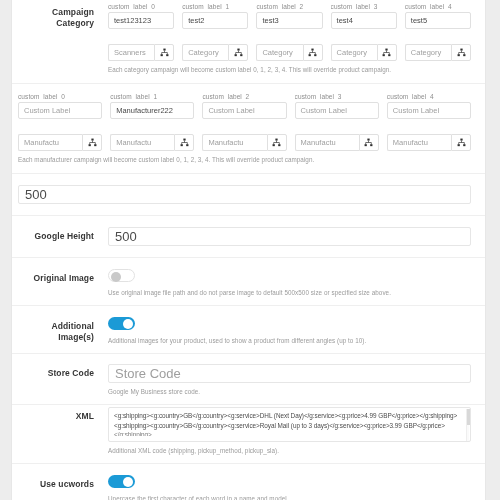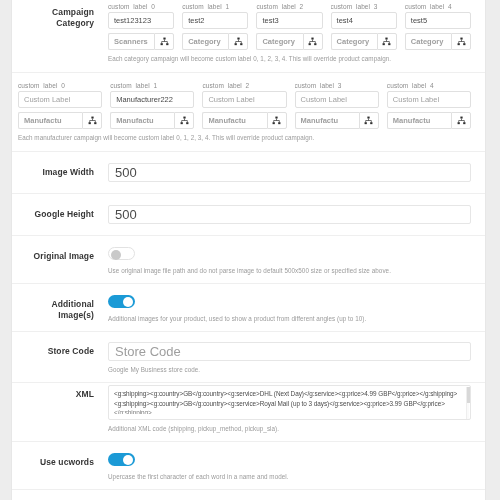--- a/index.html
+++ b/index.html
@@ -77,22 +77,21 @@
     color: #4a4a4a;
     padding: 0 5px;
     line-height: 15px;
     white-space: nowrap;
     overflow: hidden;
     display: block;
   }
   .inp.ph { color: #9f9f9f; }
   .cl-second {
     display: flex;
-    margin-top: 4px;
-    font-weight: bold;
+    margin-top: 15px;
   }
   .cl-second .inp {
     border-top-right-radius: 0;
     border-bottom-right-radius: 0;
     border-right: none;
   }
   .pickbtn {
     flex: 0 0 20px;
     height: 17px;
     border: 1px solid #e0e0e0;
@@ -376,21 +375,20 @@
               </div>
             </div>
           </div>
 
         </div>
         <div class="helper">Each manufacturer campaign will become custom label 0, 1, 2, 3, 4. This will override product campaign.</div>
       </div>
     </div>
 
     <div class="row" style="padding-top:11px;padding-bottom:11px;">
-      <div class="label">Image Width</div>
       <div class="control">
         <div class="wide">500</div>
       </div>
     </div>
 
     <div class="row" style="padding-top:11px;padding-bottom:11px;">
       <div class="label">Google Height</div>
       <div class="control">
         <div class="wide">500</div>
       </div>

